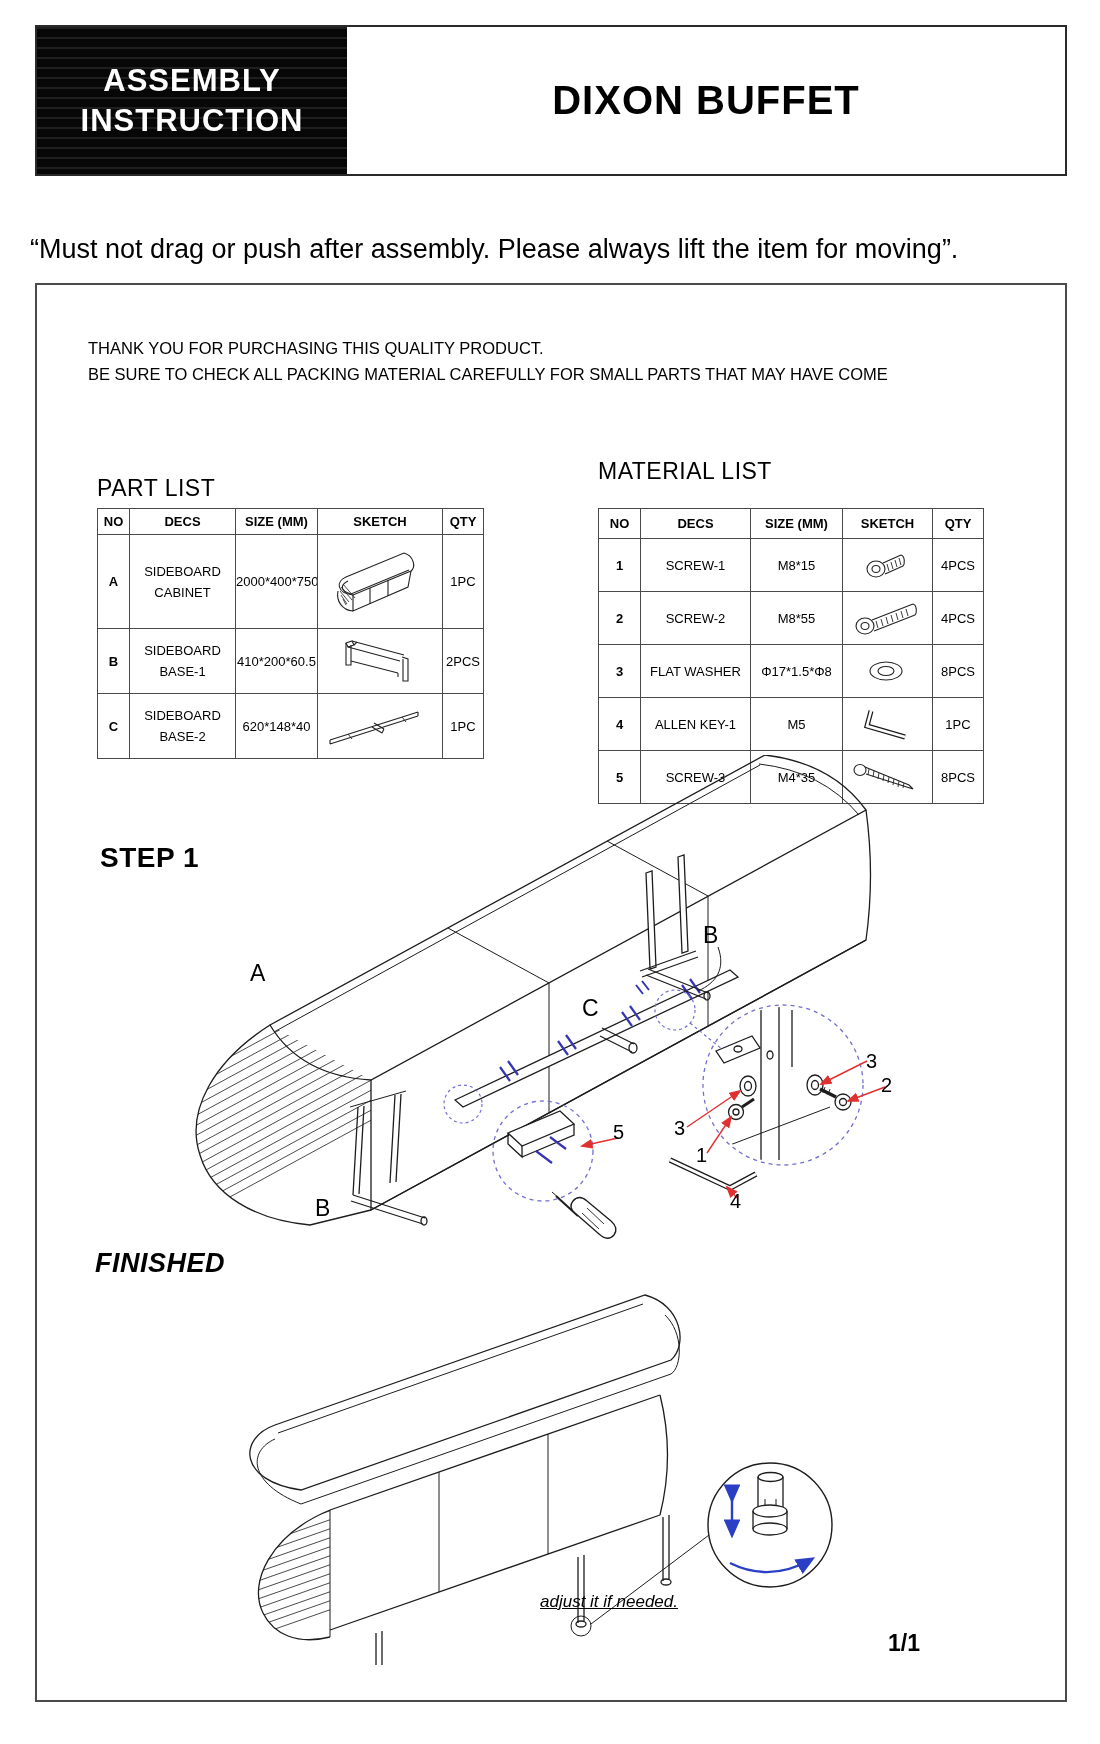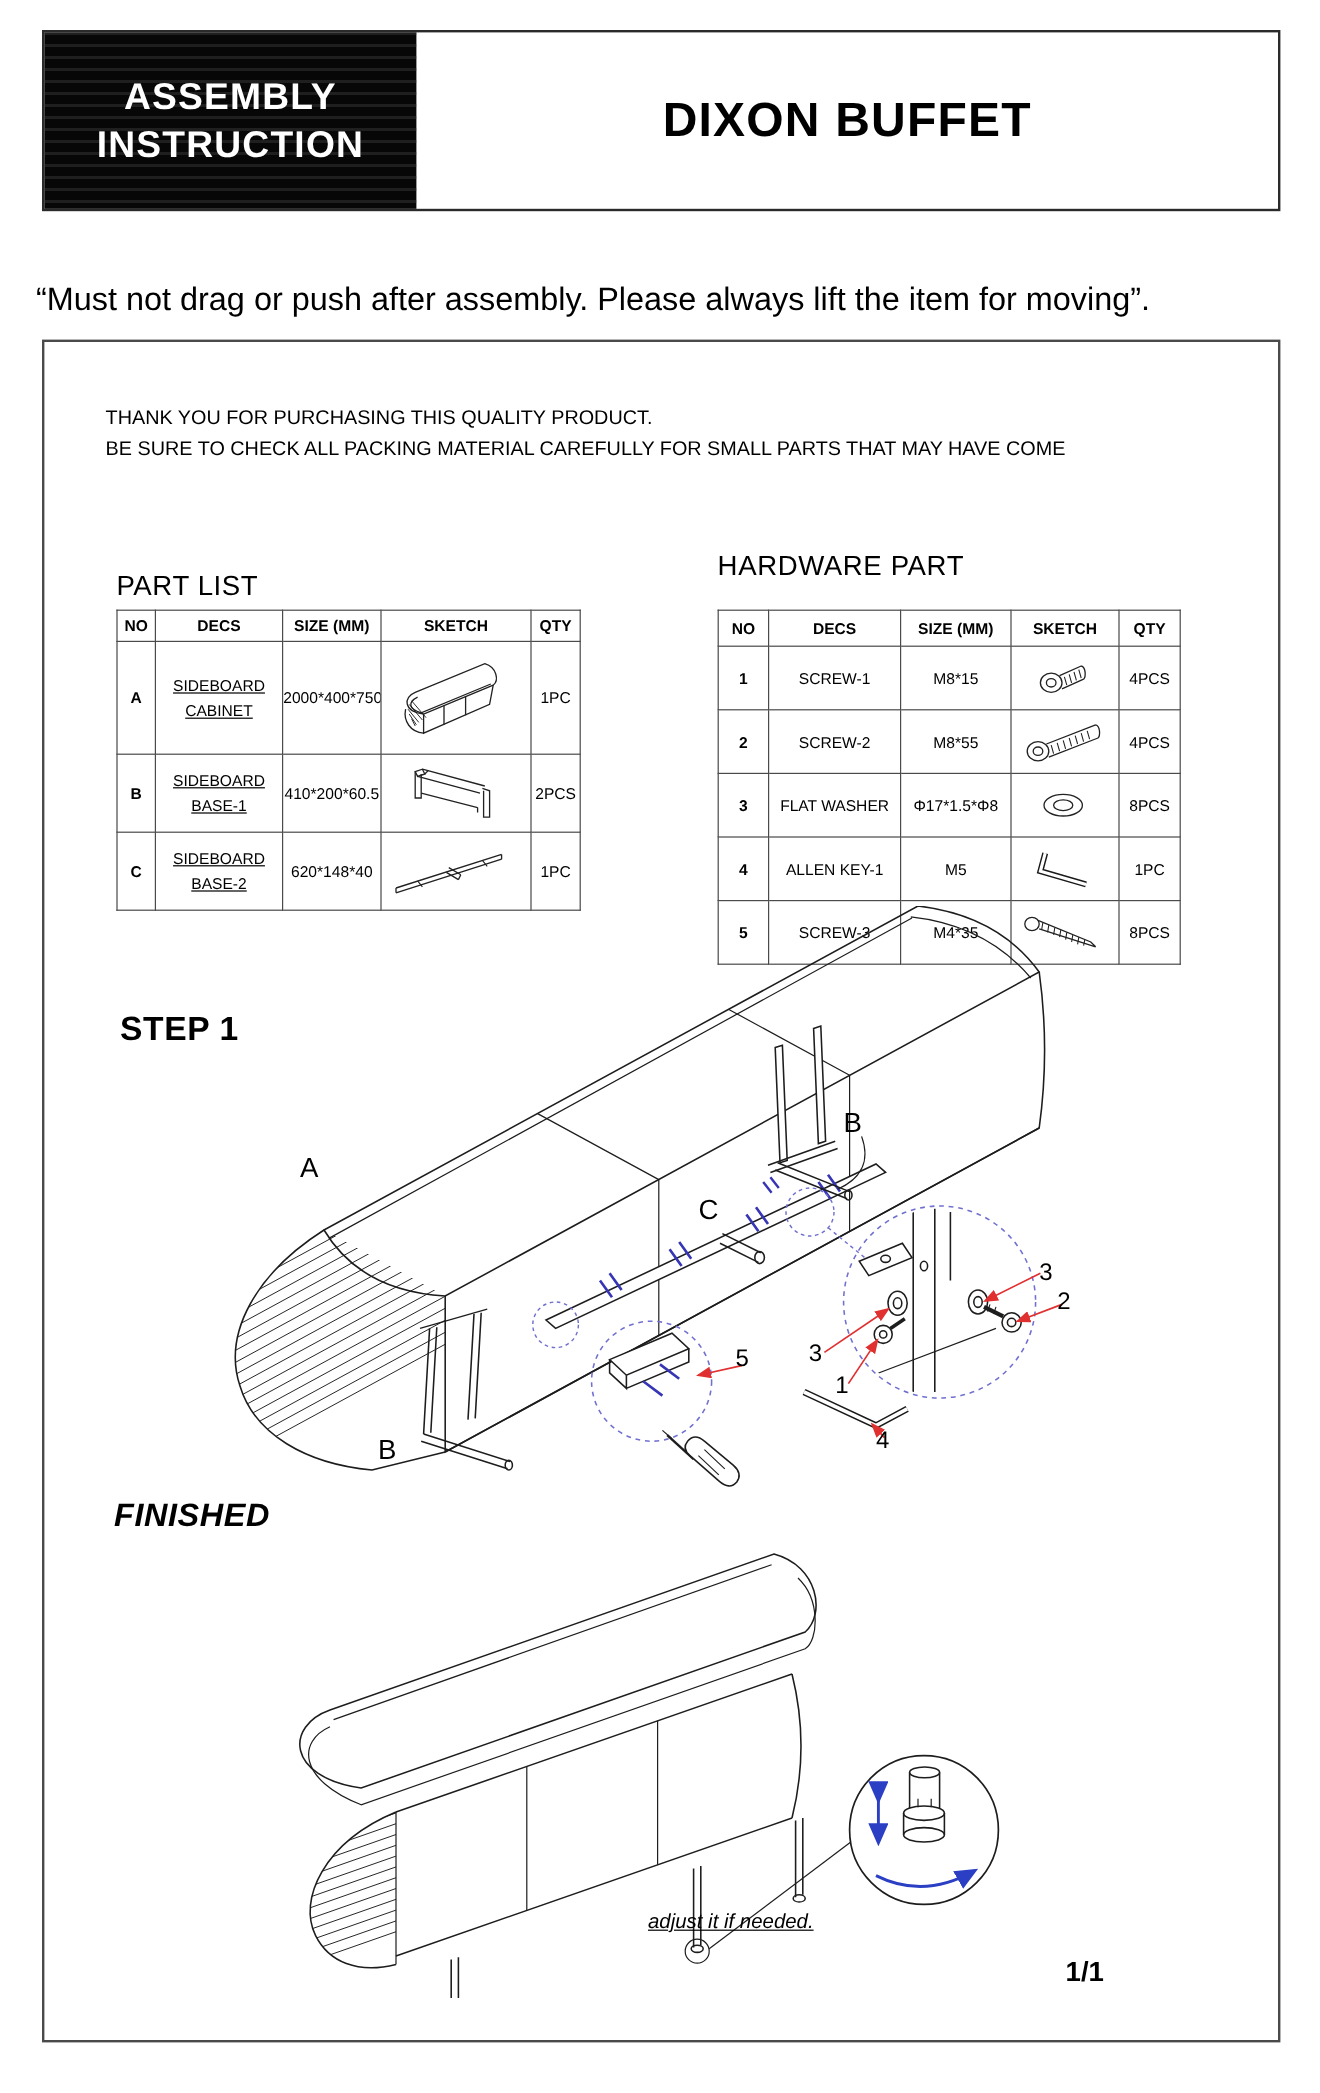--- a/index.html
+++ b/index.html
@@ -19,21 +19,21 @@
   
   .main-box{left:35px;top:283px;width:1028px;height:1415px;border:2px solid #4a4a4a;}
   .intro{left:88px;top:303px;width:930px;font-size:16.5px;line-height:26px;margin-top:32px;}
   .sec-head{font-size:23px;letter-spacing:.5px;}
   .big-head{font-size:28px;font-weight:700;letter-spacing:.5px;}
   
   table.lst{border-collapse:collapse;table-layout:fixed;}
   table.lst td,table.lst th{border:1px solid #4a4a4a;text-align:center;vertical-align:middle;
        font-size:13px;padding:0;overflow:hidden;}
   table.lst th{font-weight:700;}
-  .pre{white-space:pre-line;line-height:21px;text-decoration:underline;}
+  .pre{white-space:pre-line;line-height:21px;}
   .bold{font-weight:700;font-size:14px;}
   .sz{font-size:12.5px;}
   
   .plabel{font-size:23px;}
   .nlabel{font-size:20px;}
   .note{font-size:17px;font-style:italic;text-decoration:underline;line-height:32px;}
   .pagenum{font-size:23px;font-weight:700;}
   svg{display:block;}
 </style>
 </head>
@@ -121,21 +121,21 @@
           <path d="M12,44 L100,16 M12,48 L100,20 M12,44 L12,48 M100,16 L100,20"></path>
           <path d="M54,31 L64,37 M56,27 L66,33 M64,37 L66,33"></path>
           <path d="M30,38 l4,5 M84,21 l4,5" stroke-width=".9"></path>
         </svg>
       </td>
       <td>1PC</td>
     </tr>
   </tbody>
     </table>
 
-  <div class="abs sec-head" style="left:598px;top:458px;">HARDWARE PART</div>
+  <div class="abs sec-head" style="left:598px;top:458px;">MATERIAL LIST</div>
 
   <table class="lst abs" style="left:598px;top:508px;width:385px;">
     <colgroup>
         <col style="width:42px">
         <col style="width:110px">
         <col style="width:92px">
         <col style="width:90px">
         <col style="width:51px">
       </colgroup>
     <tbody>

